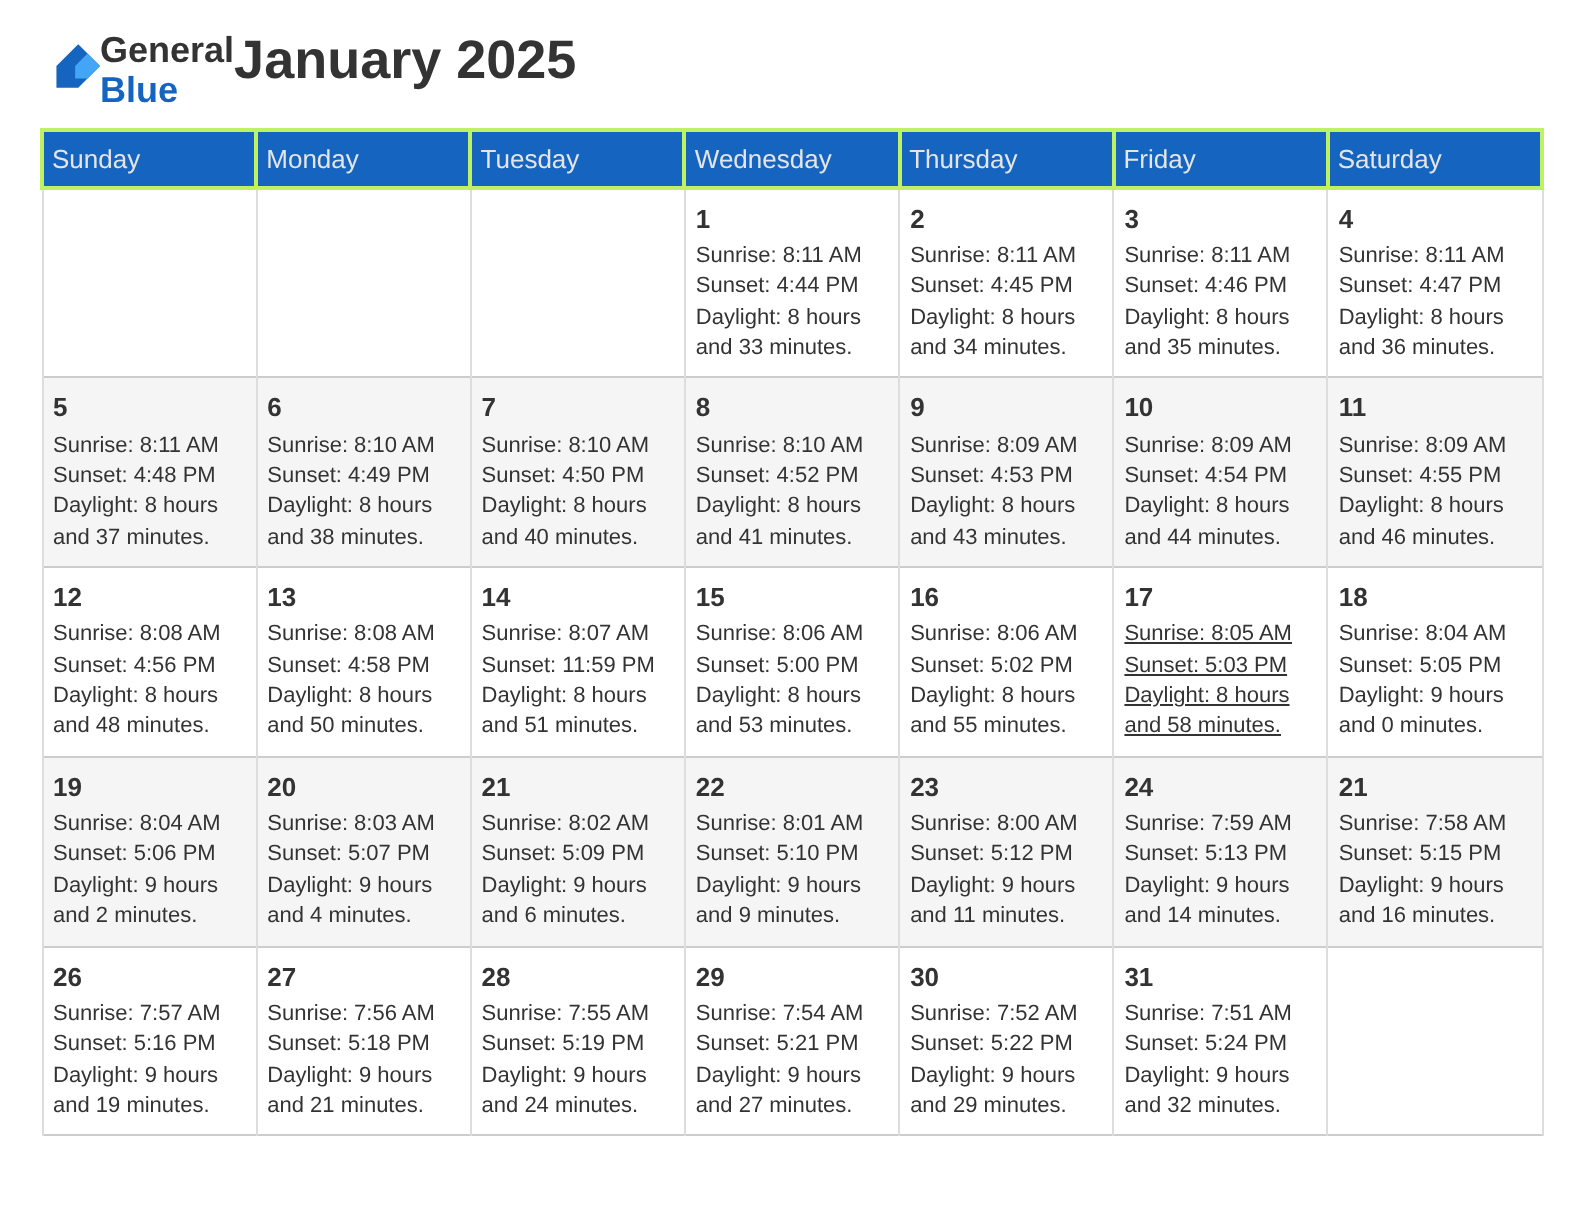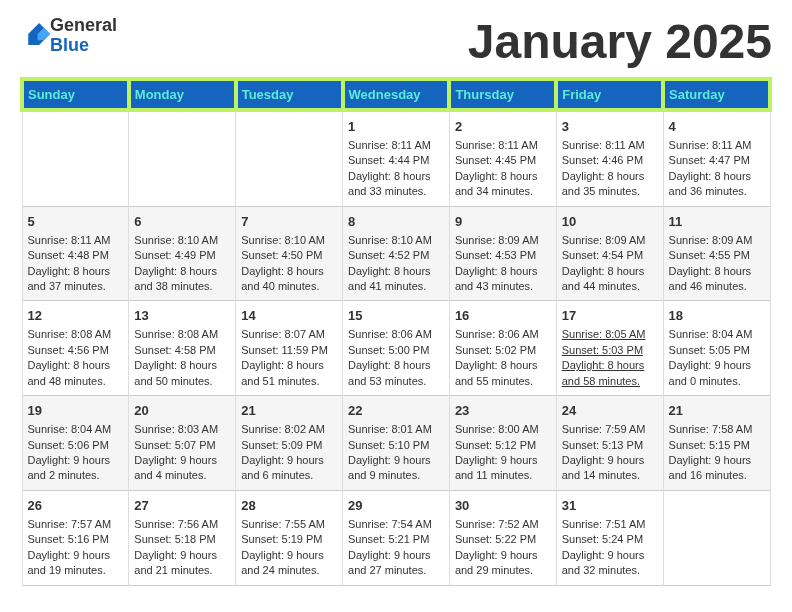--- a/index.html
+++ b/index.html
@@ -11,21 +11,20 @@
       padding: 0;
     }
     .page {
       width: 792px;
       background: #fff;
       padding: 16px 20px 20px 20px;
     }
     .header {
       display: flex;
       align-items: flex-start;
-      justify-content: space-between;
       margin-bottom: 8px;
     }
     .logo {
       display: flex;
       align-items: center;
       gap: 0;
     }
     .logo-text {
       font-size: 18px;
       font-weight: bold;
@@ -35,45 +34,45 @@
     .logo-blue { color: #1565c0; }
     .logo-icon {
       width: 28px;
       height: 28px;
       margin-left: 2px;
     }
     .title-block {
       text-align: right;
     }
     .month-title {
-      font-size: 48px;
+      font-size: 27px;
       font-weight: bold;
       color: #333;
       line-height: 1.1;
     }
     .location {
       font-size: 14px;
       color: #555;
       margin-top: 2px;
     }
     table {
       width: 100%;
       border-collapse: collapse;
       table-layout: fixed;
     }
     thead tr {
       background-color: #1565c0;
     }
     thead th {
-      color: #5eead4;
+      color: #e5e5e5;
       font-size: 13px;
-      font-weight: bold;
+      font-weight: normal;
       padding: 6px 4px;
       text-align: left;
-      border: 4px solid #bef264;
+      border: 2px solid #bef264;
     }
     tbody tr {
       border-bottom: 1px solid #ccc;
     }
     tbody td {
       vertical-align: top;
       padding: 6px 5px;
       font-size: 11px;
       color: #333;
       border-right: 1px solid #ddd;

